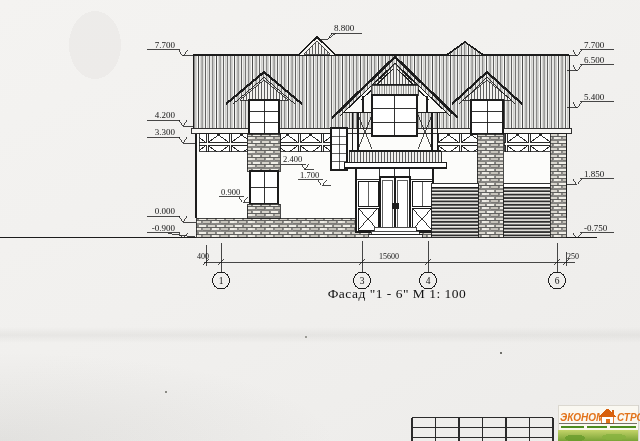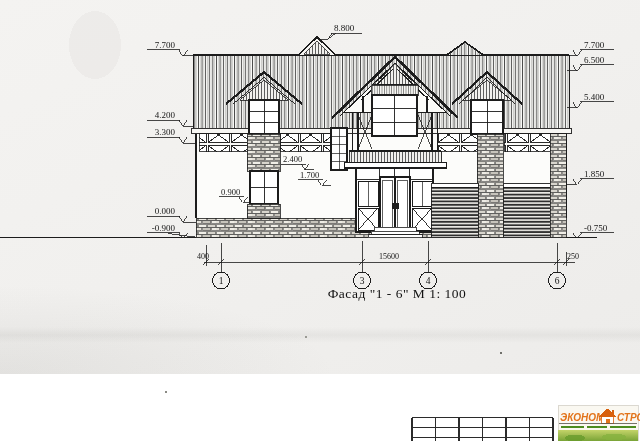--- a/index.html
+++ b/index.html
@@ -1,18 +1,18 @@
 <!DOCTYPE html>
 <html><head>
 <meta charset="utf-8">
 <style>
   html,body{margin:0;padding:0;}
   body{width:640px;height:441px;overflow:hidden;
        font-family:"Liberation Serif", serif;}
-  .page{position:relative;width:640px;height:374px;
+  .page{position:relative;width:640px;height:441px;
         background:linear-gradient(155deg,#f4f3f1 0%,#f1f0ee 50%,#edecea 100%);}
   .scan-band{position:absolute;left:0;top:327px;width:100%;height:16px;pointer-events:none;
         background:linear-gradient(180deg,rgba(0,0,0,0) 0%,rgba(110,110,105,0.08) 50%,rgba(0,0,0,0) 100%);}
   .corner-shade{position:absolute;left:0;bottom:0;width:340px;height:90px;pointer-events:none;
         background:radial-gradient(ellipse at 0% 100%,rgba(100,100,95,0.10),rgba(0,0,0,0) 70%);}
   svg{position:absolute;left:0;top:0;}
   svg{shape-rendering:crispEdges;}
   text{shape-rendering:auto;}
   .mark{font-family:"Liberation Serif",serif;font-size:9px;fill:#161616;}
   .mark-sm{font-family:"Liberation Serif",serif;font-size:8.5px;fill:#161616;}

